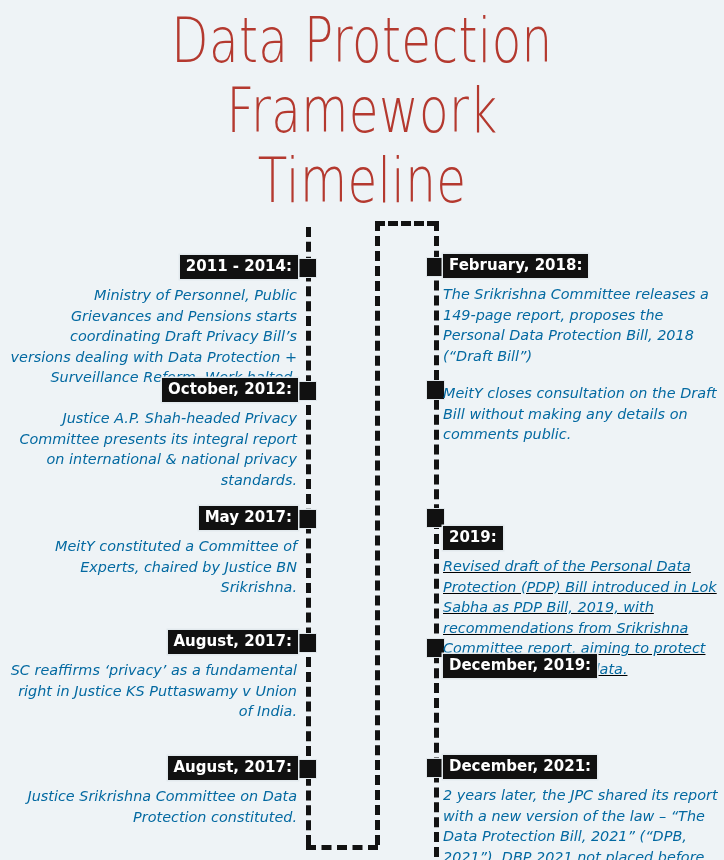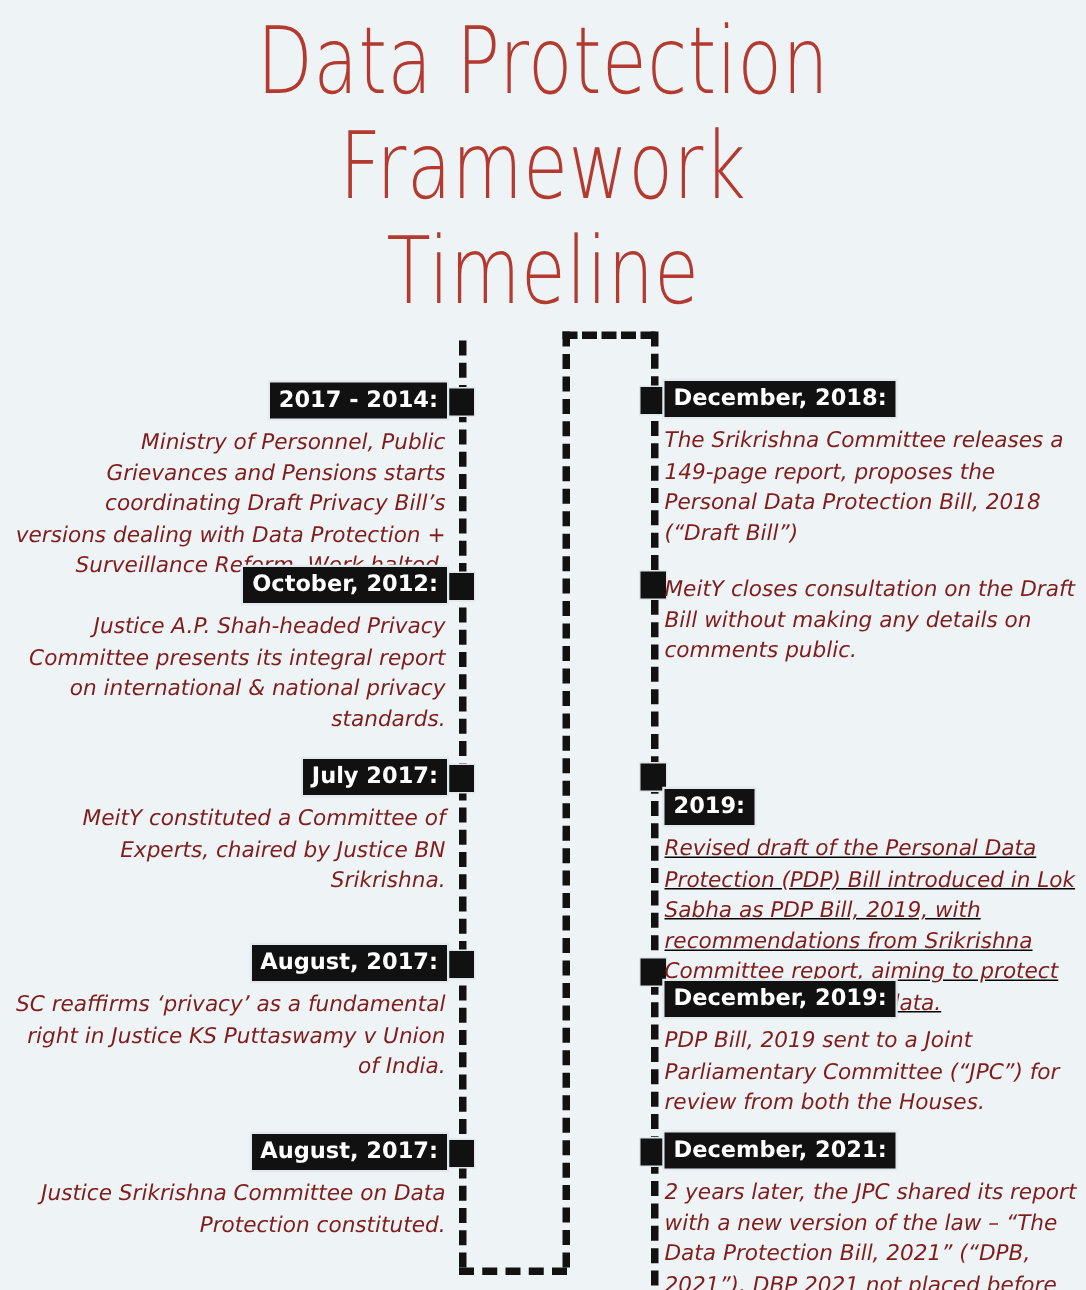--- a/index.html
+++ b/index.html
@@ -86,21 +86,21 @@
     line-height: 19px;
     padding: 2px 6px 3px 6px;
     white-space: nowrap;
     box-shadow: 0 0 0 1.5px #e2e9ed;
   }
   .event .body {
     font-family: "DejaVu Sans", sans-serif;
     font-style: italic;
     font-size: 14.4px;
     line-height: 20.5px;
-    color: #7f1d1d;
+    color: #0369a1;
     margin-top: 6px;
     white-space: pre-line;
   }
 
   
   .col-left {
     left: 10px;
     width: 287px;
     text-align: right;
   }
@@ -133,59 +133,58 @@
   <div class="marker" style="left:299px; top:760px;"></div>
 
   <div class="marker" style="left:427px; top:258px;"></div>
   <div class="marker" style="left:427px; top:381px;"></div>
   <div class="marker" style="left:427px; top:509px;"></div>
   <div class="marker" style="left:427px; top:639px;"></div>
   <div class="marker" style="left:427px; top:759px;"></div>
 </div>
 
 <div class="event col-left" style="top:255px;">
-  <div class="badge">2017 - 2014:</div>
+  <div class="badge">2011 - 2014:</div>
   <div class="body">Ministry of Personnel, Public Grievances and Pensions starts coordinating Draft Privacy Bill’s versions dealing with Data Protection + Surveillance Reform. Work halted.</div>
 </div>
 
 <div class="event col-left" style="top:378px;">
   <div class="badge">October, 2012:</div>
   <div class="body">Justice A.P. Shah-headed Privacy Committee presents its integral report on international &amp; national privacy standards.</div>
 </div>
 
 <div class="event col-left" style="top:506px;">
-  <div class="badge">July 2017:</div>
+  <div class="badge">May 2017:</div>
   <div class="body">MeitY constituted a Committee of Experts, chaired by Justice BN Srikrishna.</div>
 </div>
 
 <div class="event col-left" style="top:630px;">
   <div class="badge">August, 2017:</div>
   <div class="body">SC reaffirms ‘privacy’ as a fundamental right in Justice KS Puttaswamy v Union of India.</div>
 </div>
 
 <div class="event col-left" style="top:756px;">
   <div class="badge">August, 2017:</div>
   <div class="body">Justice Srikrishna Committee on Data Protection constituted.</div>
 </div>
 
 <div class="event col-right" style="top:254px;">
-  <div class="badge">December, 2018:</div>
+  <div class="badge">February, 2018:</div>
   <div class="body">The Srikrishna Committee releases a 149-page report, proposes the Personal Data Protection Bill, 2018 (“Draft Bill”)</div>
 </div>
 
 <div class="event col-right" style="top:377px;">
   <div class="body">MeitY closes consultation on the Draft Bill without making any details on comments public.</div>
 </div>
 
 <div class="event col-right" style="top:526px;text-decoration:underline;">
   <div class="badge">2019:</div>
   <div class="body">Revised draft of the Personal Data Protection (PDP) Bill introduced in Lok Sabha as PDP Bill, 2019, with recommendations from Srikrishna Committee report, aiming to protect digital + non-digital data.</div>
 </div>
 
 <div class="event col-right" style="top:654px;">
   <div class="badge">December, 2019:</div>
-  <div class="body">PDP Bill, 2019 sent to a Joint Parliamentary Committee (“JPC”) for review from both the Houses.</div>
 </div>
 
 <div class="event col-right" style="top:755px;">
   <div class="badge">December, 2021:</div>
   <div class="body">2 years later, the JPC shared its report with a new version of the law – “The Data Protection Bill, 2021” (“DPB, 2021”). DBP 2021 not placed before the Parliament yet.</div>
 </div>
 
 </body></html>

